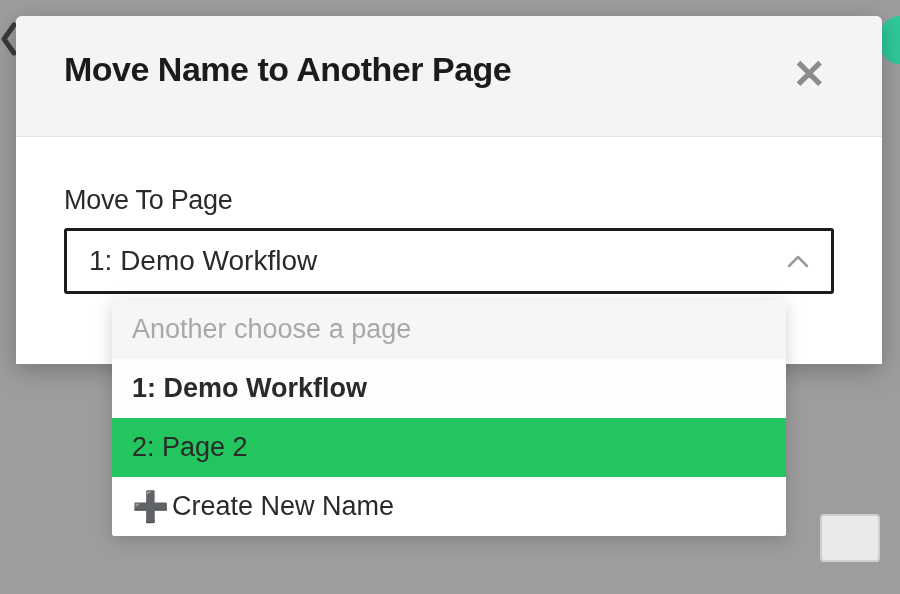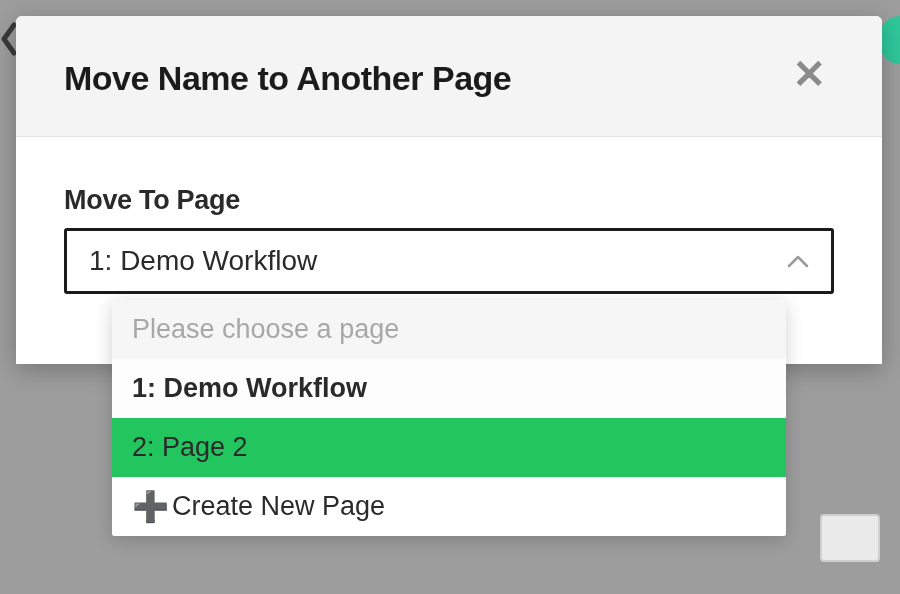--- a/index.html
+++ b/index.html
@@ -44,21 +44,21 @@
     background: #fff;
     border-radius: 6px;
     box-shadow: 0 6px 24px rgba(0,0,0,0.25);
     overflow: visible;
   }
   .modal-header {
     background: #f4f4f4;
     border-bottom: 1px solid #e3e3e3;
     padding: 34px 48px 38px 48px;
     display: flex;
-    align-items: flex-end;
+    align-items: flex-start;
     justify-content: space-between;
     border-radius: 6px 6px 0 0;
   }
   .modal-title {
     font-size: 34px;
     font-weight: 800;
     letter-spacing: -0.5px;
     color: #1b1b1b;
   }
   .close-btn {
@@ -70,21 +70,21 @@
     user-select: none;
     padding: 4px 8px;
   }
   .modal-body {
     padding: 48px 48px 70px 48px;
     background: #fff;
     position: relative;
   }
   .field-label {
     font-size: 27px;
-    font-weight: 700;
+    font-weight: 400;
     color: #2a2a2a;
     margin-bottom: 12px;
     letter-spacing: -0.3px;
   }
   .select-box {
     border: 3px solid #1b1b1b;
     border-radius: 3px;
     padding: 14px 22px;
     font-size: 28px;
     color: #2a2a2a;
@@ -170,28 +170,28 @@
     <div class="field-label">Move To Page</div>
     <div class="dropdown-wrap">
       <div class="select-box">
         <span>1: Demo Workflow</span>
         <svg class="chevron" viewBox="0 0 22 14">
           <path d="M2 12 L11 3 L20 12" stroke="#9a9a9a" stroke-width="2.5" fill="none" stroke-linecap="round" stroke-linejoin="round"></path>
         </svg>
       </div>
       <div class="dropdown">
         <div class="dd-item dd-placeholder">
-          <span>Please choose a page</span>
+          <span>Another choose a page</span>
         </div>
         <div class="dd-item dd-selected">
           <span>1: Demo Workflow</span>
         </div>
         <div class="dd-item dd-hover">
           <span>2: Page 2</span>
         </div>
         <div class="dd-item dd-create">
           <span class="plus-icon">➕</span>
-          <span>Create New Page</span>
+          <span>Create New Name</span>
         </div>
       </div>
     </div>
   </div>
 </div>
 
 </body></html>

